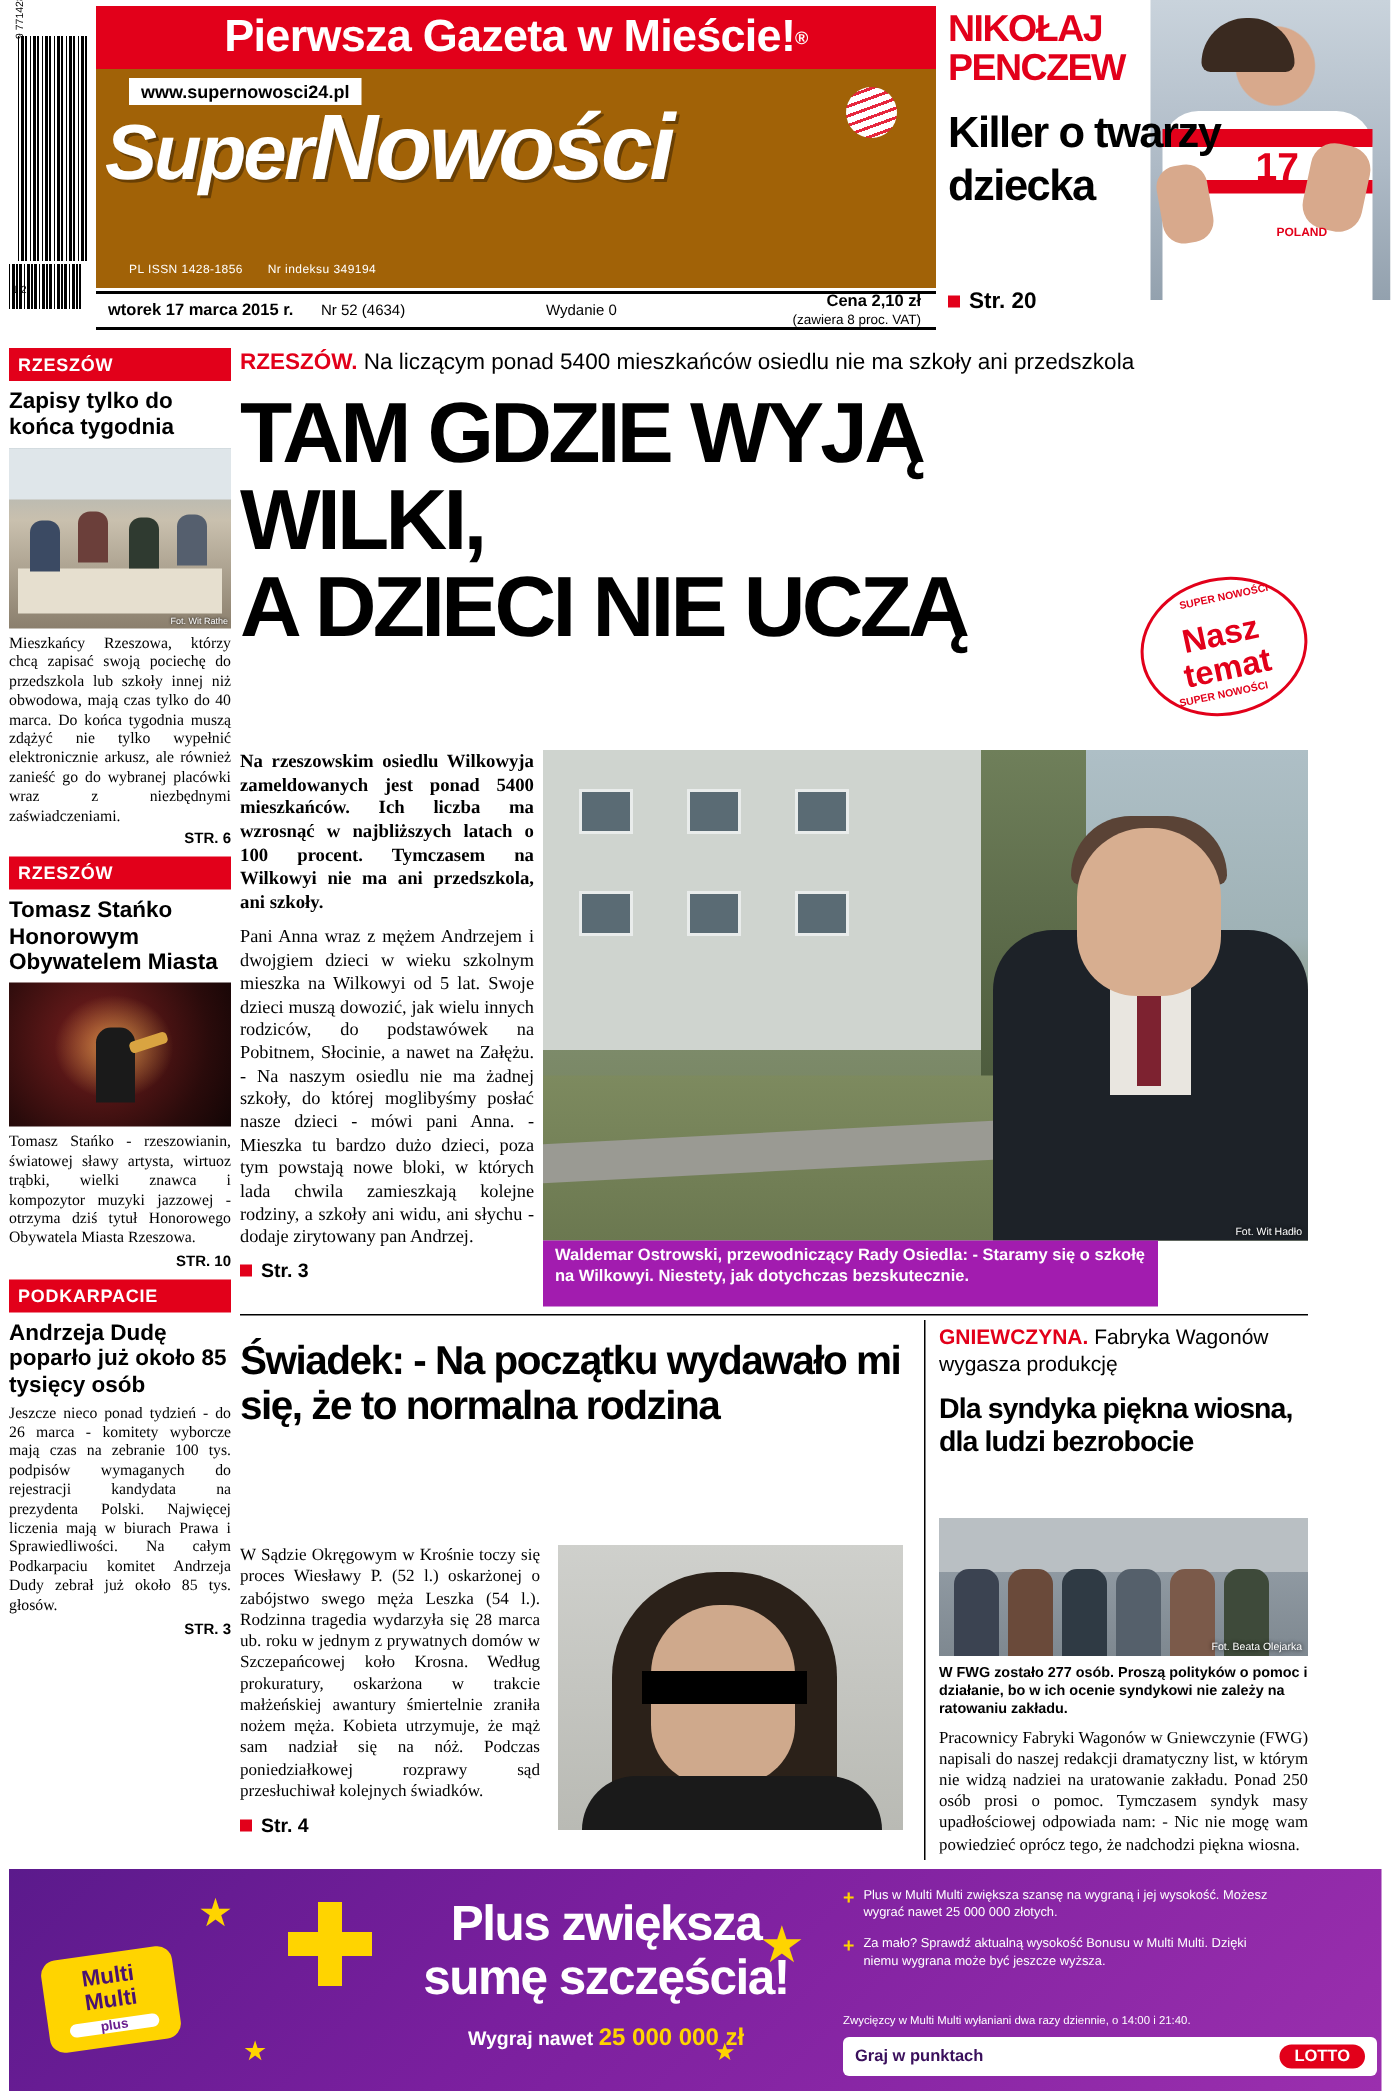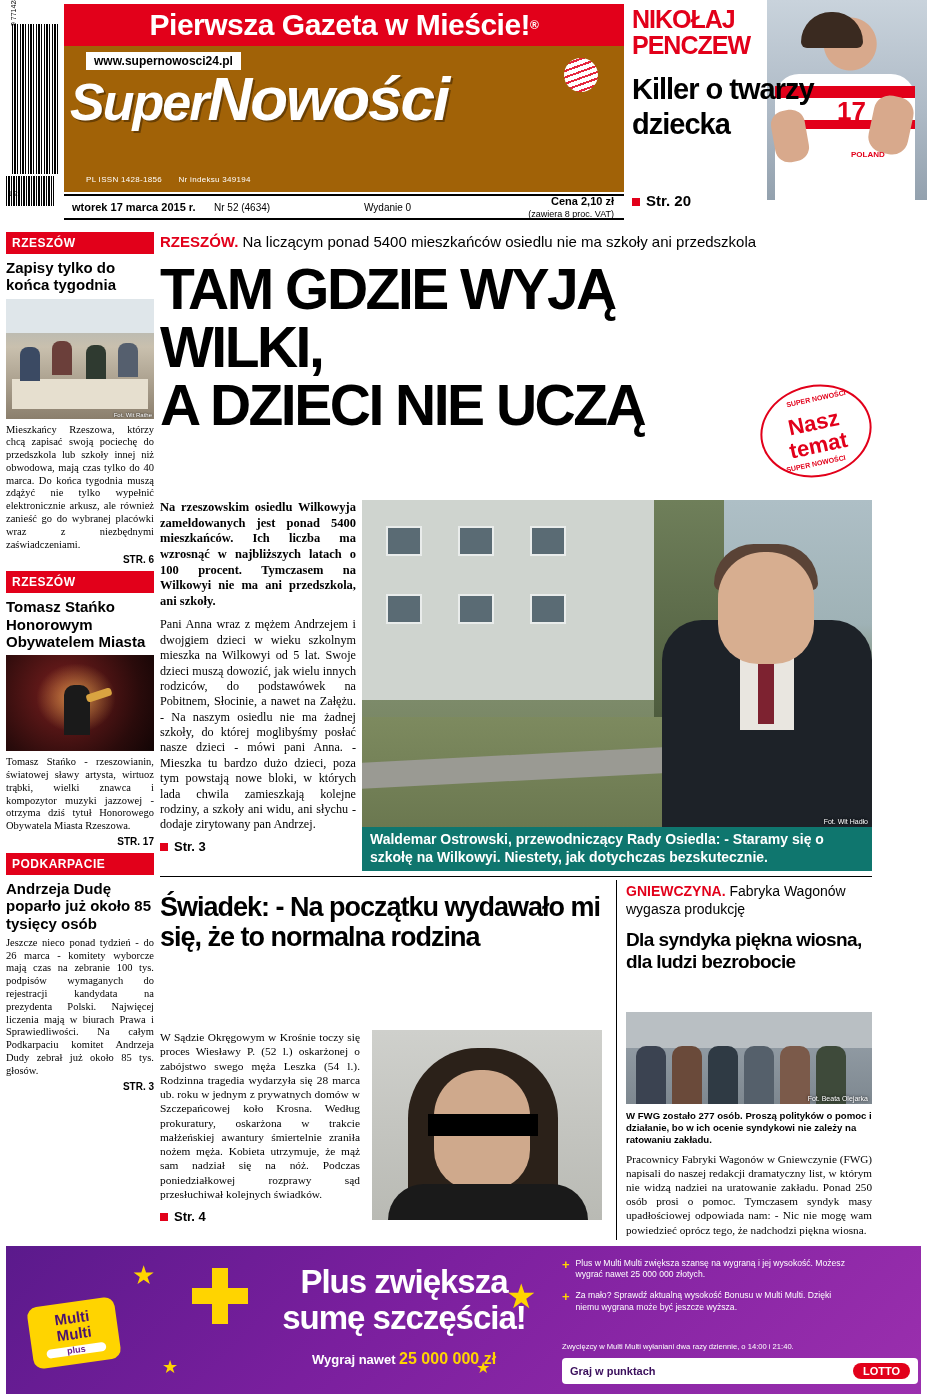--- a/index.html
+++ b/index.html
@@ -216,24 +216,24 @@
   .lp-path { position:absolute; left:0; bottom:46px; width:300px; height:26px; background:#9a9a93; transform:skewY(-3deg);}
   .lp-man-coat { position:absolute; left:300px; top:120px; width:210px; height:210px; background:#1d2228; border-radius:40px 40px 0 0;}
   .lp-man-head { position:absolute; left:356px; top:52px; width:96px; height:112px; background:#d7ae90; border-radius:46px 46px 40px 40px;}
   .lp-man-hair { position:absolute; left:352px; top:44px; width:104px; height:46px; background:#5a4336; border-radius:50px 50px 8px 8px;}
   .lp-man-shirt { position:absolute; left:378px; top:150px; width:54px; height:80px; background:#e9e6e0;}
   .lp-man-tie { position:absolute; left:396px; top:152px; width:16px; height:72px; background:#7d2230;}
   .photo-credit { position:absolute; right:4px; bottom:2px; color:#fff; font-size:7px;
     font-family:"Liberation Sans", sans-serif; text-shadow:0 0 3px #000;}
 
   .caption-bar {
-    position:absolute; left:362px; top:827px; width:510px; height:44px;
-    background:#0f766e; color:#fff; padding:4px 8px;
-    font-family:"Liberation Sans", sans-serif; font-weight:bold;
-    font-size:14px; line-height:1.25;
+    position:absolute; left:362px; top:827px; width:410px; height:44px;
+    background:#a21caf; color:#fff; padding:4px 8px;
+    font-family:"Liberation Sans", sans-serif; font-weight:bold;
+    font-size:11px; line-height:1.25;
   }
 
   .krosno { position:absolute; left:160px; top:882px; width:450px; }
   .kicker2 { font-family:"Liberation Sans", sans-serif; font-size:14px; line-height:1.32; }
   .kicker2 b { color:#e2001a; }
   .head2 {
     font-family:"Liberation Sans", sans-serif; font-weight:bold;
     font-size:27px; line-height:1.12; letter-spacing:-1px; margin-top:10px;
   }
   .krosno-body { position:absolute; left:160px; top:1030px; width:200px;
@@ -395,21 +395,21 @@
 
     <div style="margin-top:6px;">
       <div class="sec-head">RZESZÓW</div>
       <div class="sec-title">Tomasz Stańko Honorowym Obywatelem Miasta</div>
       <div class="thumb t2">
         <div class="spot"></div>
           <div class="fig"></div>
           <div class="horn"></div>
       </div>
       <div class="body-txt">Tomasz Stańko - rzeszowianin, światowej sławy artysta, wirtuoz trąbki, wielki znawca i kompozytor muzyki jazzowej - otrzyma dziś tytuł Honorowego Obywatela Miasta Rzeszowa.</div>
-      <div class="str-ref">STR. 17</div>
+      <div class="str-ref">STR. 10</div>
     </div>
 
     <div style="margin-top:6px;">
       <div class="sec-head">PODKARPACIE</div>
       <div class="sec-title">Andrzeja Dudę poparło już około 85 tysięcy osób</div>
       <div class="body-txt">Jeszcze nieco ponad tydzień - do 26 marca - komitety wyborcze mają czas na zebranie 100 tys. podpisów wymaganych do rejestracji kandydata na prezydenta Polski. Najwięcej liczenia mają w biurach Prawa i Sprawiedliwości. Na całym Podkarpaciu komitet Andrzeja Dudy zebrał już około 85 tys. głosów.</div>
       <div class="str-ref">STR. 3</div>
     </div>
   </div>
 

